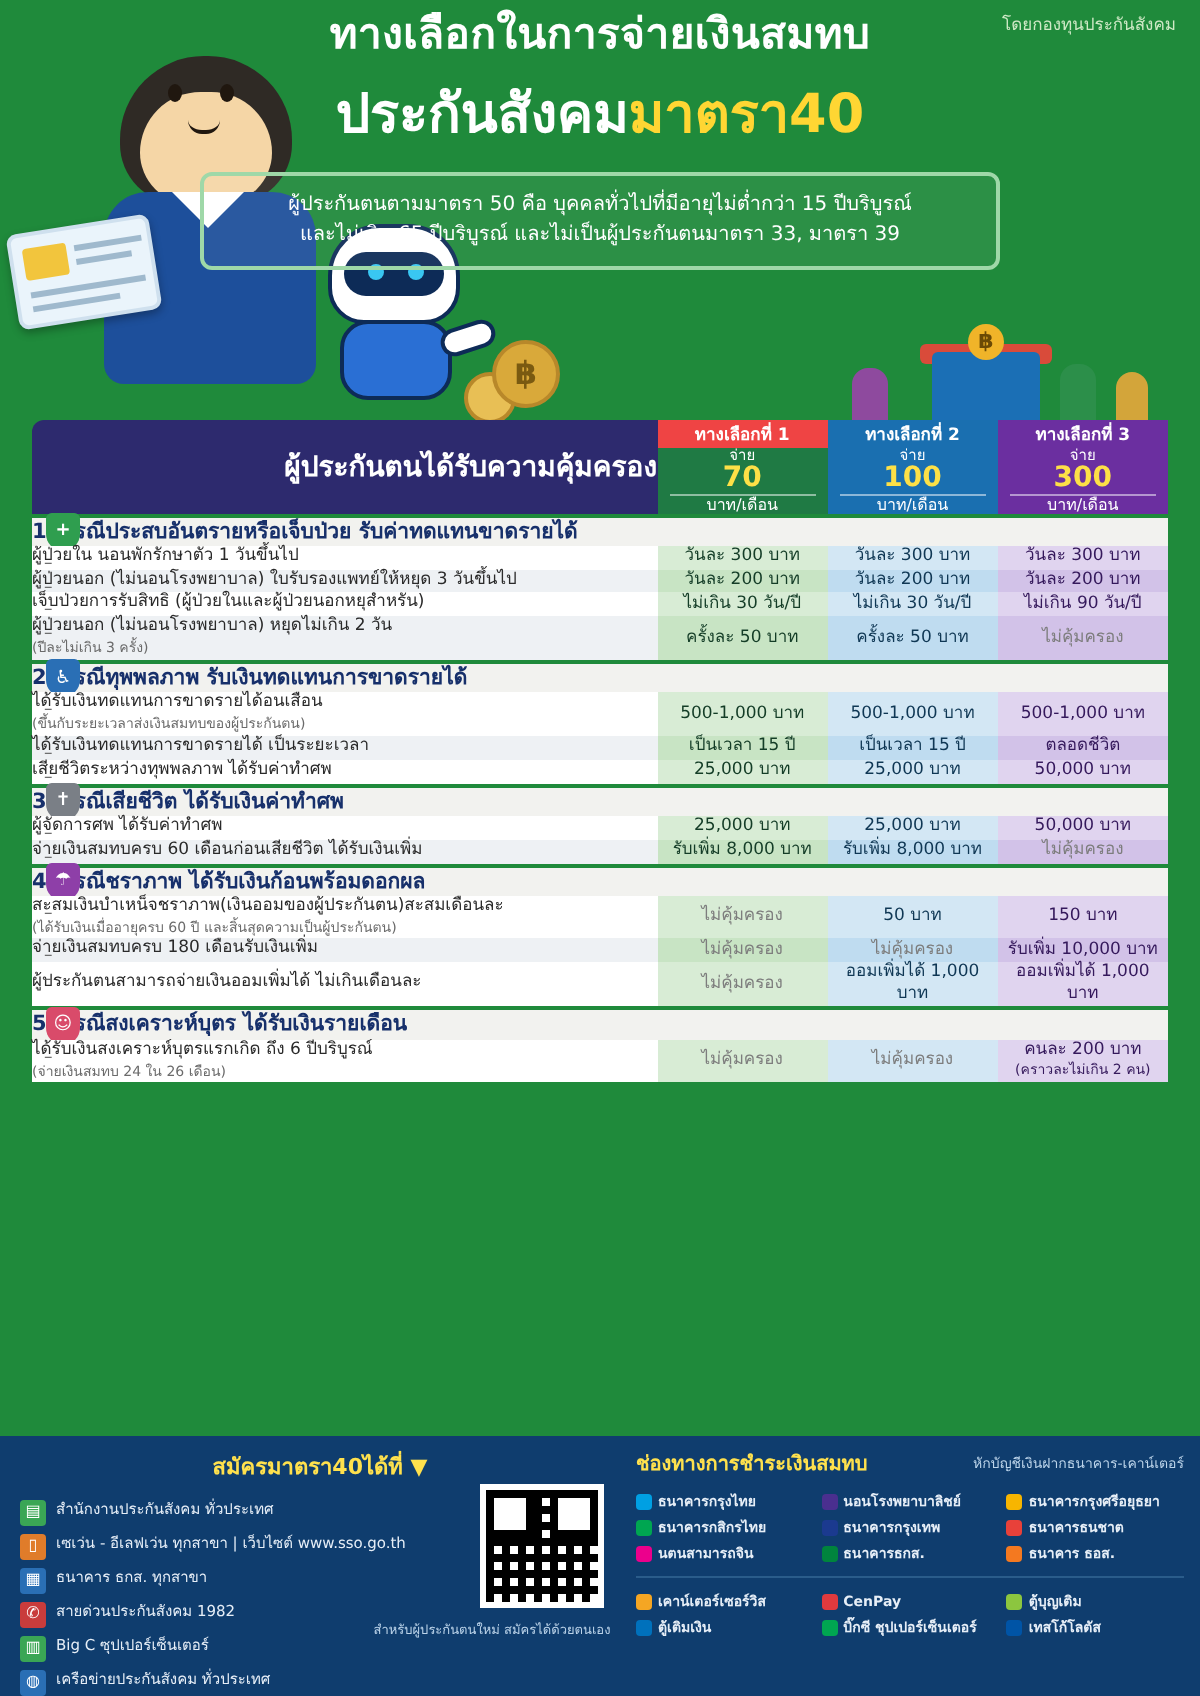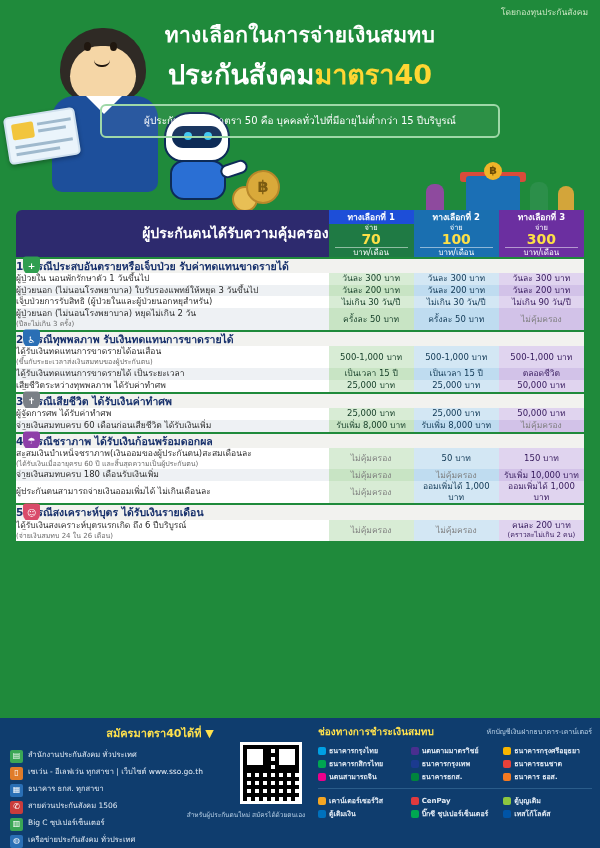--- a/index.html
+++ b/index.html
@@ -10,21 +10,21 @@
     background:#1f8a3b;
     overflow:hidden;
   }
   .page { position:relative; width:600px; height:848px; background:#1f8a3b; }
 
   
   .credit {
     position:absolute; top:5px; right:12px;
     color:#cfe9c6; font-size:8.5px;
   }
-  .header { position:relative; padding-top:18px; text-align:center; }
+  .header { position:relative; text-align:center; }
   .h-line1 { color:#ffffff; font-size:21px; font-weight:bold; letter-spacing:.3px; }
   .h-line2 { font-size:27px; font-weight:bold; margin-top:2px; }
   .h-line2 .w { color:#ffffff; }
   .h-line2 .y { color:#ffd633; }
   .subbox {
     margin:8px auto 0; width:400px; padding:7px 10px 8px;
     border:2px solid #9fd8a8; border-radius:6px;
     background:rgba(255,255,255,0.06);
     color:#ffffff; font-size:10px; line-height:1.5;
   }
@@ -84,21 +84,21 @@
   .table { width:100%; border-collapse:collapse; table-layout:fixed; }
   .table td, .table th { padding:0; vertical-align:middle; }
   .col-label { width:312px; }
   .col-opt { width:85px; }
 
   .hdr-title {
     background:#2d2a6e; color:#ffffff; font-size:14px; font-weight:bold;
     padding:7px 10px; text-align:right; border-radius:6px 0 0 0;
   }
   .opt-h { color:#ffffff; font-size:8.5px; text-align:center; padding:3px 2px 2px; font-weight:bold; }
-  .opt-h1 { background:#1d4ed8;margin-top:44px; }
+  .opt-h1 { background:#ef4444;margin-top:44px; }
   .opt-h2 { background:#1a6fb0; }
   .opt-h3 { background:#6b2fa0; }
   .opt-amount { text-align:center; padding:2px 2px 6px; color:#fff; line-height:1; }
   .opt-amount .small { font-size:7.5px; display:block; }
   .opt-amount .big { font-size:14px; font-weight:bold; color:#fde047; display:block; }
   .opt-amount .unit { font-size:8px; display:block; border-top:1px solid rgba(255,255,255,.5); margin:1px 6px 0; padding-top:1px; }
   .amt1 { background:#1f7a44; } .amt2 { background:#1a6fb0; } .amt3 { background:#6b2fa0; }
 
   .sec {
     background:#f2f2ef; color:#17306b; font-weight:bold; font-size:10.5px;
@@ -208,20 +208,21 @@
       <div class="p3"></div>
   </div>
 
   <div class="header">
     <div class="h-line1">ทางเลือกในการจ่ายเงินสมทบ</div>
     <div class="h-line2">
       <span class="w">ประกันสังคม</span><span class="y">มาตรา40</span>
     </div>
     <div class="subbox">
       <div>ผู้ประกันตนตามมาตรา 50 คือ บุคคลทั่วไปที่มีอายุไม่ต่ำกว่า 15 ปีบริบูรณ์</div>
+      <div>และไม่เกิน 65 ปีบริบูรณ์ และไม่เป็นผู้ประกันตนมาตรา 33, มาตรา 39</div>
     </div>
   </div>
 
   <div class="panel">
     <table class="table">
       <colgroup>
         <col class="col-label">
           <col class="col-opt">
           <col class="col-opt">
           <col class="col-opt">
@@ -395,21 +396,21 @@
         <div class="f-item">
             <span class="f-ico o">▯</span>
             <span>เซเว่น - อีเลฟเว่น ทุกสาขา  |  เว็บไซต์ www.sso.go.th</span>
           </div>
         <div class="f-item">
             <span class="f-ico">▦</span>
             <span>ธนาคาร ธกส. ทุกสาขา</span>
           </div>
         <div class="f-item">
             <span class="f-ico r">✆</span>
-            <span>สายด่วนประกันสังคม 1506</span>
+            <span>สายด่วนประกันสังคม 1982</span>
           </div>
         <div class="f-item">
             <span class="f-ico g">▥</span>
             <span>Big C ซุปเปอร์เซ็นเตอร์</span>
           </div>
         <div class="f-item">
             <span class="f-ico">◍</span>
             <span>เครือข่ายประกันสังคม ทั่วประเทศ</span>
           </div>
       </div>
@@ -422,21 +423,21 @@
     <div class="f-right">
       <span class="f-r-sub">หักบัญชีเงินฝากธนาคาร-เคาน์เตอร์</span>
       <div class="f-r-title">ช่องทางการชำระเงินสมทบ</div>
       <div class="bank-grid">
         <div class="bank">
             <span class="bdot" style="background:#00a0e3"></span>
             <span>ธนาคารกรุงไทย</span>
           </div>
         <div class="bank">
             <span class="bdot" style="background:#4a2f8f"></span>
-            <span>นตนตามมาตราิชย์</span>
+            <span>นอนโรงพยาบาลิชย์</span>
           </div>
         <div class="bank">
             <span class="bdot" style="background:#f7b500"></span>
             <span>ธนาคารกรุงศรีอยุธยา</span>
           </div>
         <div class="bank">
             <span class="bdot" style="background:#00a651"></span>
             <span>ธนาคารกสิกรไทย</span>
           </div>
         <div class="bank">

